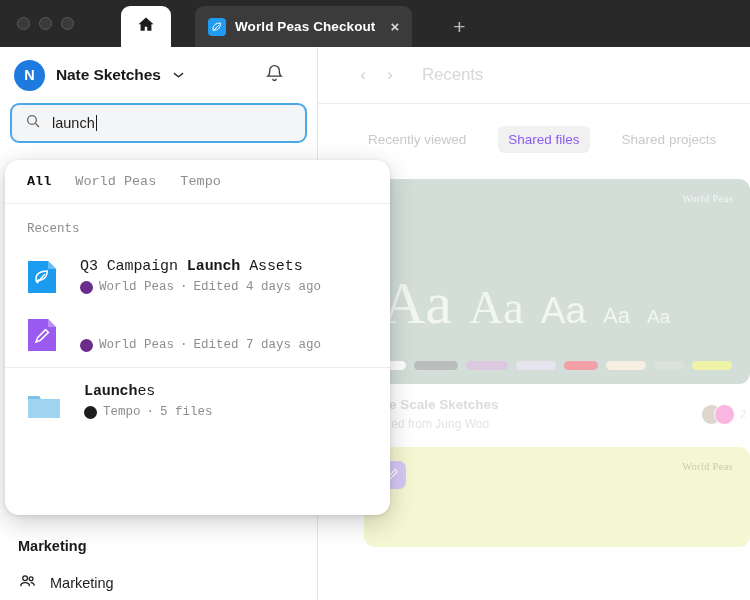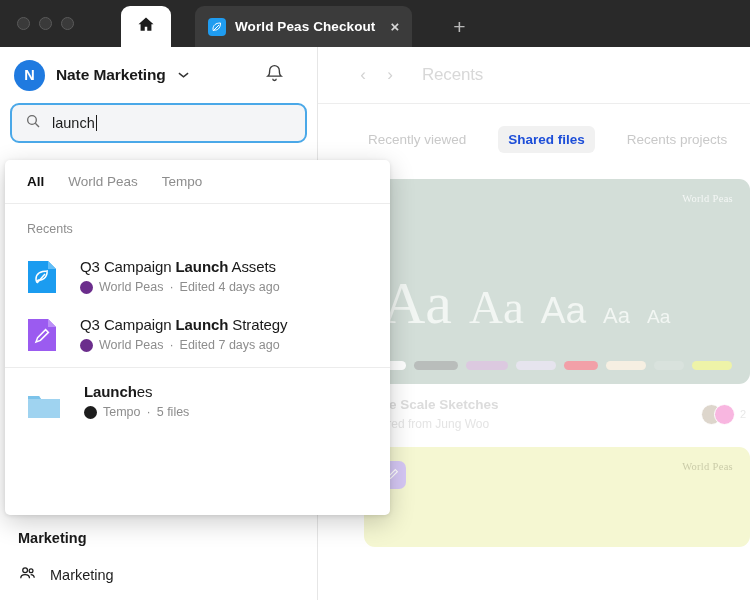--- a/index.html
+++ b/index.html
@@ -118,21 +118,21 @@
   .navchev { color: #d2d2d2; font-size: 17px; width: 18px; text-align: center; }
   .crumb { color: #d8d8d8; font-size: 17px; margin-left: 14px; letter-spacing: -.2px; }
   .main-tabs {
     display: flex; align-items: center; gap: 22px;
     padding: 22px 0 0 40px;
   }
   .mtab {
     font-size: 13.5px; color: #c9c9c9; padding: 6px 10px; border-radius: 6px;
   }
   .mtab.active {
-    color: #1d4ed8; font-weight: bold; background: #f1f1f1;
+    color: #8b5cf6; font-weight: normal; background: #f1f1f1;
   }
 
   .cards { padding: 26px 0 0 46px; }
   .card { margin-bottom: 16px; }
   .thumb {
     width: 386px; height: 205px; border-radius: 11px;
     position: relative; overflow: hidden;
   }
   .thumb.sage { background: #d3ded8; }
   .thumb.lemon { background: #f5f7d2; height: 100px; }
@@ -169,23 +169,24 @@
   .lemon-icon {
     position: absolute; left: 14px; top: 14px;
     width: 28px; height: 28px; border-radius: 7px; background: #d6c8f5;
     display: flex; align-items: center; justify-content: center;
   }
 
   
   .dropdown {
     position: absolute; left: 5px; top: 160px;
     width: 385px; height: 355px;
-    background: #ffffff; border-radius: 5px;
+    background: #ffffff; border-radius: 14px;
     box-shadow: 0 7px 26px rgba(0,0,0,.20), 0 1px 4px rgba(0,0,0,.10);
     overflow: hidden;
+    font-family: Liberation Mono, monospace;
   }
   .dd-filters {
     height: 44px; display: flex; align-items: center; gap: 24px;
     padding: 0 22px; border-bottom: 1px solid #ececec;
   }
   .filt { font-size: 13.5px; color: #8d8d8d; }
   .filt.active { color: #111; font-weight: bold; }
   .dd-group-label {
     font-size: 12.5px; color: #8e8e8e; padding: 18px 22px 7px 22px;
   }
@@ -231,21 +232,21 @@
       </span>
       <span>World Peas Checkout</span>
       <span class="tab-close">×</span>
     </div>
     <div class="newtab">+</div>
   </div>
 
   <div class="sidebar">
     <div class="side-head">
       <div class="avatar">N</div>
-      <div class="user-name">Nate Marketing</div>
+      <div class="user-name">Nate Sketches</div>
       <div class="chev">
         <svg width="11" height="8" viewBox="0 0 12 8">
             <path d="M1 2l5 4 5-4" fill="none" stroke="#333" stroke-width="1.6"></path>
           </svg>
       </div>
       <div class="bell">
         <svg width="21" height="21" viewBox="0 0 24 24">
             <path d="M12 3a5.5 5.5 0 0 0-5.5 5.5c0 5-2 6.5-2 6.5h15s-2-1.5-2-6.5A5.5 5.5 0 0 0 12 3z" fill="none" stroke="#3a3a3a" stroke-width="1.5"></path>
             <path d="M10 18a2 2 0 0 0 4 0" fill="none" stroke="#3a3a3a" stroke-width="1.5"></path>
           </svg>
@@ -260,21 +261,21 @@
               <path d="M15.5 15.5 21 21" stroke="#6b6b6b" stroke-width="2"></path>
             </svg>
         </span>
         <span class="search-text">
             <span>launch</span>
             <i class="caret"></i>
           </span>
       </div>
     </div>
 
-    <div style="position:absolute; left:0; bottom:0; width:318px; padding-bottom:8px;">
+    <div style="position:absolute; left:0; bottom:0; width:318px; ">
       <div class="side-section">Marketing</div>
       <div class="side-item" style="margin-top:12px">
         <span>
           <svg width="19" height="19" viewBox="0 0 24 24">
               <circle cx="9" cy="8" r="3" fill="none" stroke="#1d1d1d" stroke-width="1.6"></circle>
               <circle cx="16.5" cy="8.5" r="2.4" fill="none" stroke="#1d1d1d" stroke-width="1.6"></circle>
               <path d="M3.5 18c0-3 2.5-4.5 5.5-4.5s5.5 1.5 5.5 4.5" fill="none" stroke="#1d1d1d" stroke-width="1.6"></path>
               <path d="M16 13.5c2.5 0 4.5 1.3 4.5 4" fill="none" stroke="#1d1d1d" stroke-width="1.6"></path>
             </svg>
         </span>
@@ -286,21 +287,21 @@
   <div class="main">
     <div class="main-top">
       <div class="navchev">‹</div>
       <div class="navchev">›</div>
       <div class="crumb">Recents</div>
     </div>
 
     <div class="main-tabs">
       <div class="mtab">Recently viewed</div>
       <div class="mtab active">Shared files</div>
-      <div class="mtab">Recents projects</div>
+      <div class="mtab">Shared projects</div>
     </div>
 
     <div class="cards">
       <div class="card">
         <div class="thumb sage">
           <div class="wp-mark">World Peas</div>
           <div class="aa-row">
             <span class="aa1">Aa</span>
             <span class="aa2">Aa</span>
             <span class="aa3">Aa</span>
@@ -375,21 +376,20 @@
 
     <div class="dd-row">
       <div class="fileicon">
         <svg width="30" height="34" viewBox="0 0 30 34">
           <path d="M1 1h20l8 8v24H1z" fill="#9b5bf0"></path>
           <path d="M21 1v8h8z" fill="#bb8ff7"></path>
           <path d="M9 24l1.6-4.4 8-8 2.8 2.8-8 8z" fill="none" stroke="#fff" stroke-width="1.5"></path>
         </svg>
       </div>
       <div>
-        <div class="dd-title"><span>Q3 Campaign </span><b>Launch</b><span> Strategy</span></div>
         <div class="dd-sub">
           <span class="orgdot" style="background:#6b2d8c"></span>
           <span>World Peas</span>
           <span>·</span>
           <span>Edited 7 days ago</span>
         </div>
       </div>
     </div>
 
     <div class="dd-divider"></div>

